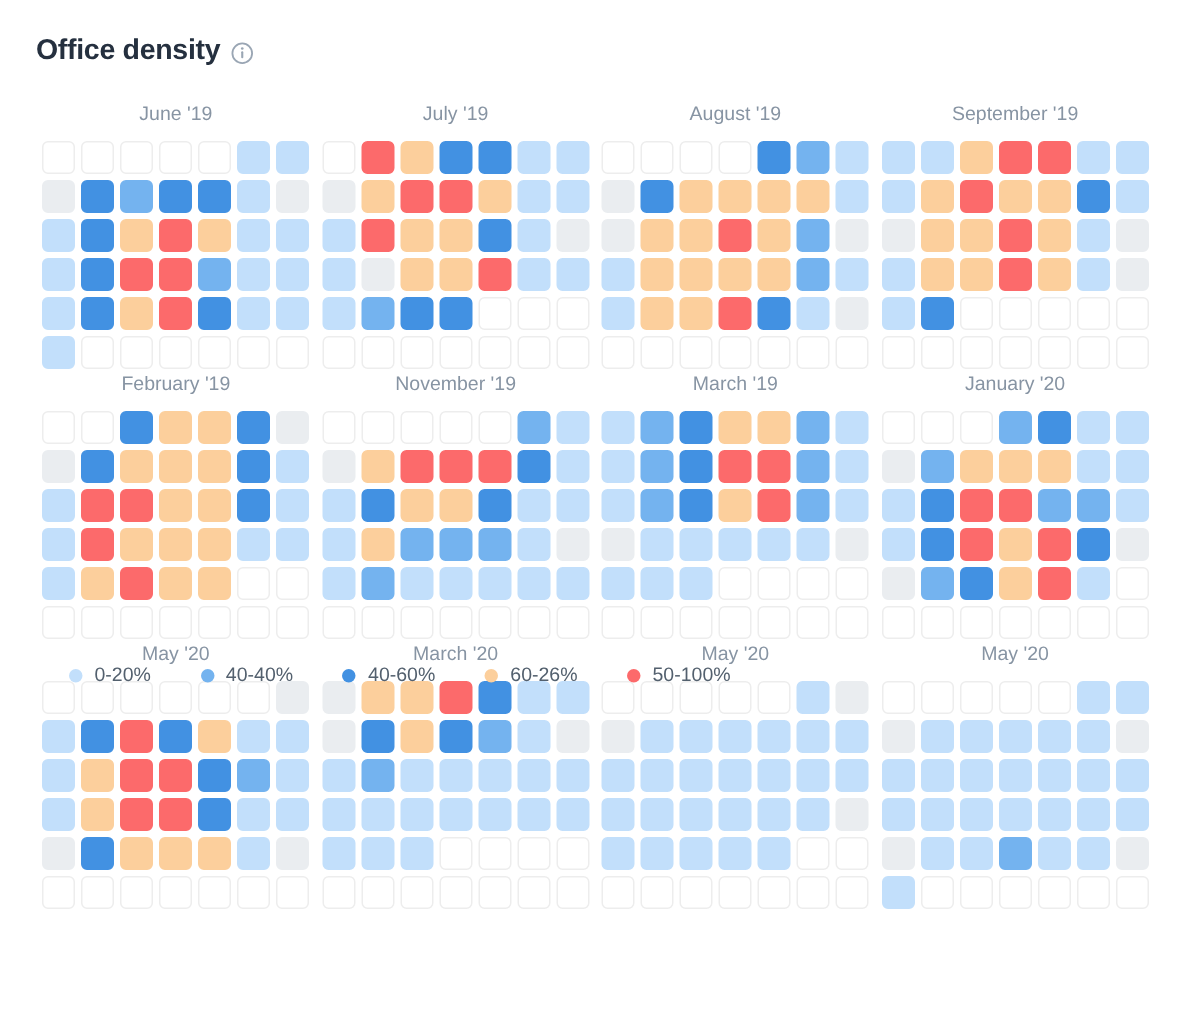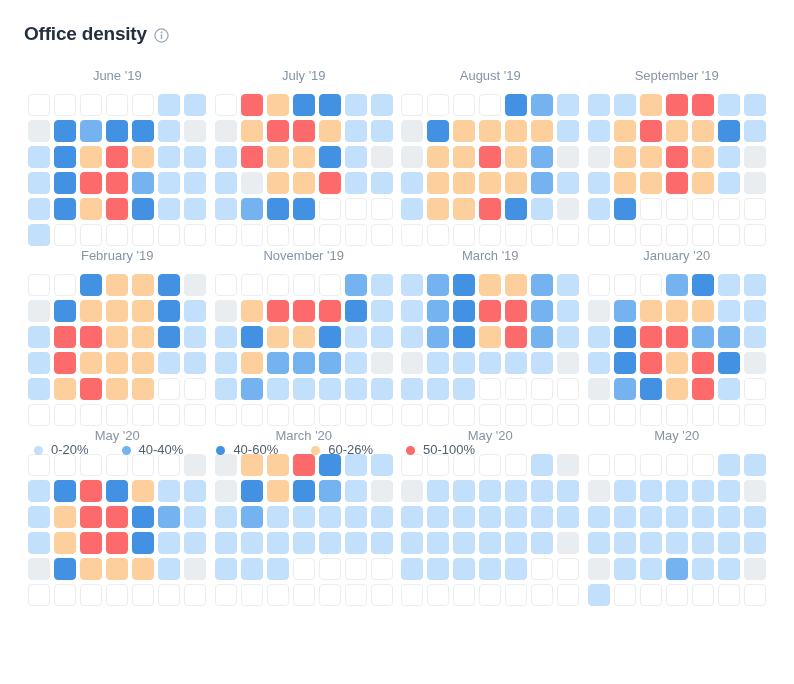--- a/index.html
+++ b/index.html
@@ -102,21 +102,21 @@
   .cell.lvl-gray  { background: #eaedf0;  border-color: #eaedf0; }
   .cell.lvl-1     { background: #c2dffb;  border-color: #c2dffb; }
   .cell.lvl-2     { background: #74b3ef;  border-color: #74b3ef; }
   .cell.lvl-3     { background: #4291e2;  border-color: #4291e2; }
   .cell.lvl-4     { background: #fccf9c;  border-color: #fccf9c; }
   .cell.lvl-5     { background: #fc6a6b;  border-color: #fc6a6b; }
 
   
   .legend {
     position: absolute;
-    left: 34px;
+    left: 46px;
     bottom: 22px;
     display: flex;
     align-items: center;
     gap: 0;
   }
   .legend-item {
     display: flex;
     align-items: center;
     gap: 8px;
     margin-right: 33px;

